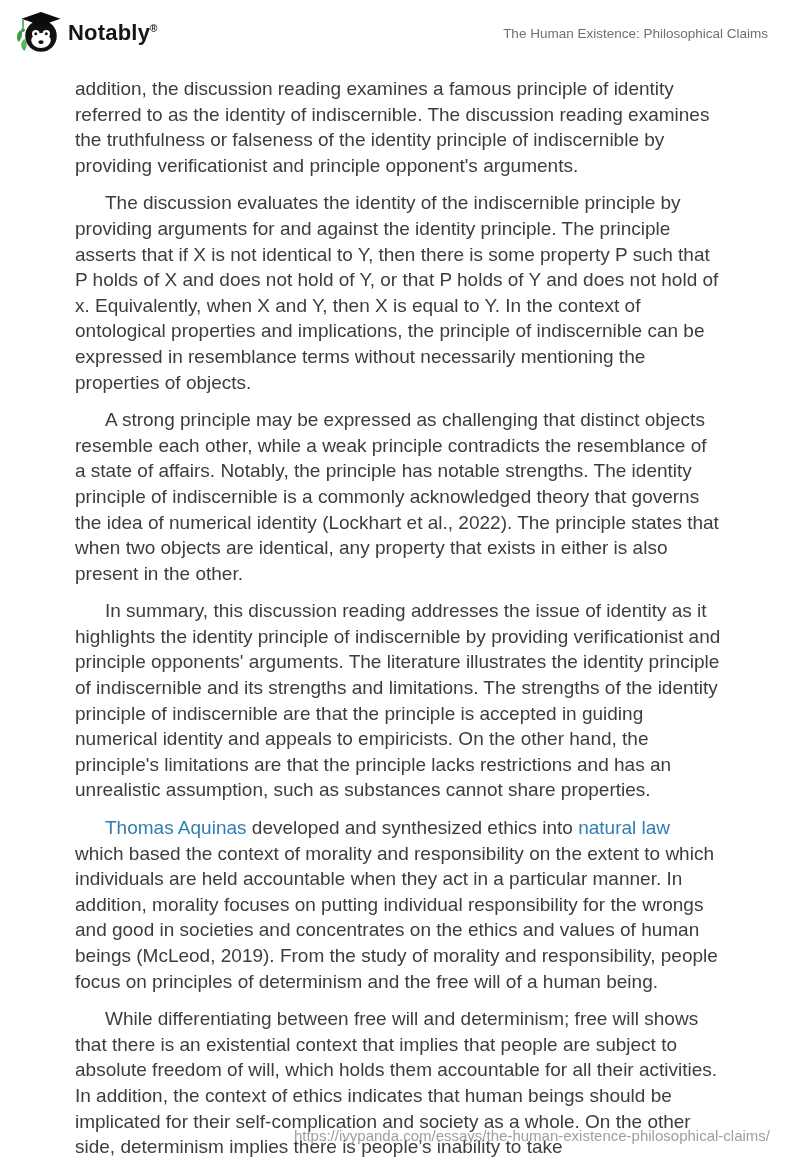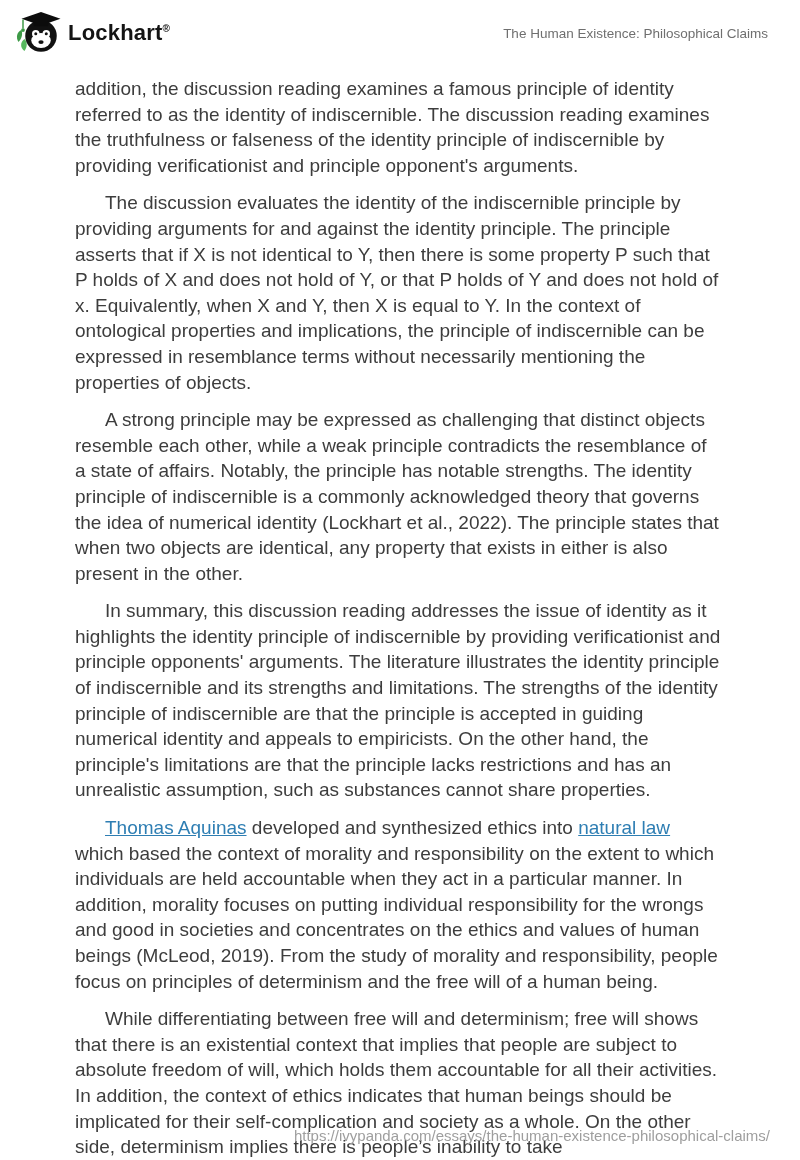--- a/index.html
+++ b/index.html
@@ -54,21 +54,20 @@
     color: #3d3d3d;
   }
   .content p {
     margin: 0 0 12px 0;
   }
   .content p.ind {
     text-indent: 30px;
   }
   a.textlink {
     color: #2e7eb3;
-    text-decoration: underline;
     cursor: pointer;
     margin-top: 9px;
   }
 
   
   .footer {
     position: absolute;
     right: 30px;
     bottom: 16px;
     font-size: 15px;
@@ -91,21 +90,21 @@
         <circle cx="43" cy="33" r="5" fill="#fff"></circle>
         <circle cx="29" cy="33" r="2" fill="#111"></circle>
         <circle cx="43" cy="33" r="2" fill="#111"></circle>
         <ellipse cx="36" cy="44" rx="3.5" ry="2.5" fill="#111"></ellipse>
         <polygon points="36,4 62,13 36,22 10,13" fill="#0c0c0c"></polygon>
         <rect x="26" y="16" width="20" height="7" rx="2" fill="#0c0c0c"></rect>
         <path d="M12 14 L12 26" stroke="#3e9a47" stroke-width="2" fill="none"></path>
         <circle cx="12" cy="28" r="2.5" fill="#3e9a47"></circle>
       </svg>
     </span>
-    <span class="brand-name"><span>Lockhart</span><span class="brand-reg">®</span></span>
+    <span class="brand-name"><span>Notably</span><span class="brand-reg">®</span></span>
   </div>
   <div class="doc-title">The Human Existence: Philosophical Claims</div>
 </div>
 
 <div class="content">
   <p>addition, the discussion reading examines a famous principle of identity referred to as the identity of indiscernible. The discussion reading examines the truthfulness or falseness of the identity principle of indiscernible by providing verificationist and principle opponent's arguments.</p>
   <p class="ind">The discussion evaluates the identity of the indiscernible principle by providing arguments for and against the identity principle. The principle asserts that if X is not identical to Y, then there is some property P such that P holds of X and does not hold of Y, or that P holds of Y and does not hold of x. Equivalently, when X and Y, then X is equal to Y. In the context of ontological properties and implications, the principle of indiscernible can be expressed in resemblance terms without necessarily mentioning the properties of objects.</p>
   <p class="ind">A strong principle may be expressed as challenging that distinct objects resemble each other, while a weak principle contradicts the resemblance of a state of affairs. Notably, the principle has notable strengths. The identity principle of indiscernible is a commonly acknowledged theory that governs the idea of numerical identity (Lockhart et al., 2022). The principle states that when two objects are identical, any property that exists in either is also present in the other.</p>
   <p class="ind">In summary, this discussion reading addresses the issue of identity as it highlights the identity principle of indiscernible by providing verificationist and principle opponents' arguments. The literature illustrates the identity principle of indiscernible and its strengths and limitations. The strengths of the identity principle of indiscernible are that the principle is accepted in guiding numerical identity and appeals to empiricists. On the other hand, the principle's limitations are that the principle lacks restrictions and has an unrealistic assumption, such as substances cannot share properties.</p>
   <p class="ind"><a class="textlink">Thomas Aquinas</a><span> developed and synthesized ethics into </span><a class="textlink">natural law</a><span> which based the context of morality and responsibility on the extent to which individuals are held accountable when they act in a particular manner. In addition, morality focuses on putting individual responsibility for the wrongs and good in societies and concentrates on the ethics and values of human beings (McLeod, 2019). From the study of morality and responsibility, people focus on principles of determinism and the free will of a human being.</span></p>

